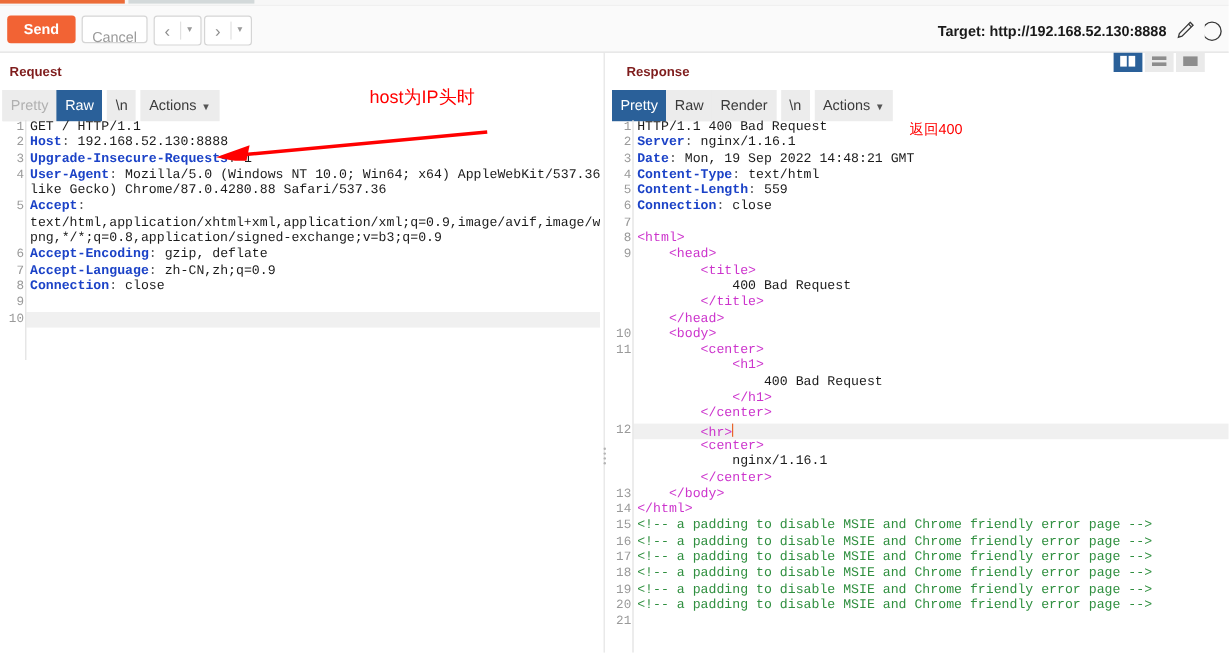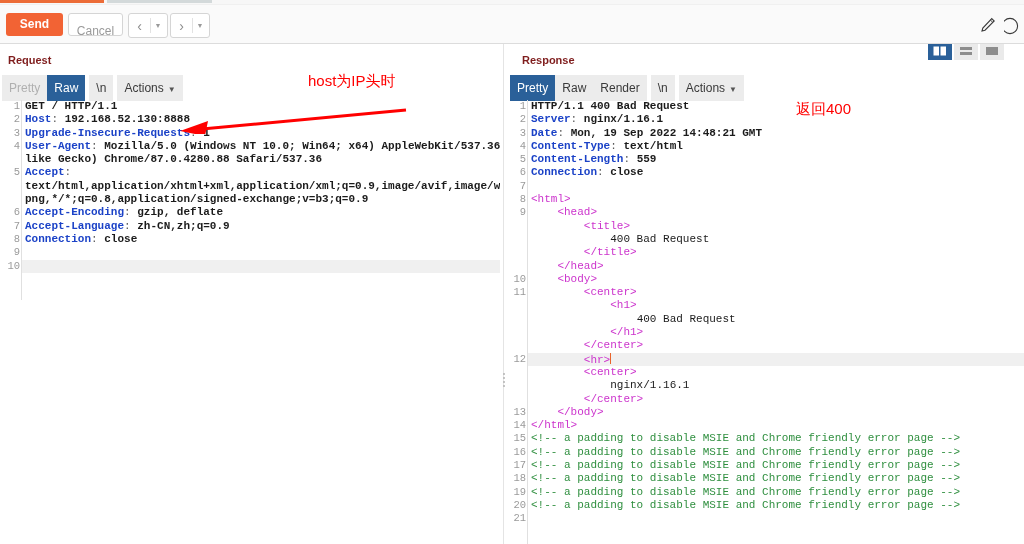--- a/index.html
+++ b/index.html
@@ -197,21 +197,21 @@
 
   .lines {
     position:absolute; top:0;
   }
   #request-panel .lines { left:25px; }
   #response-panel .lines { left:23px; }
 
   .ln { height:13.3px; white-space:pre; }
   .hdr { color:#1b42c7; font-weight:bold; }
   .punc { color:#5a5a5a; }
-  .val { color:#1b1b1b;font-weight:bold; }
+  .val { color:#1b1b1b; }
   .tag { color:#cc33cc; }
   .txt { color:#1b1b1b; }
   .cmt { color:#2f8f3f; }
 
   .hl-row {
     position:absolute;
     height:13.3px;
     background:#f0f0f0;
   }
   .caret-bar {
@@ -223,21 +223,21 @@
 
   
   .anno {
     position:absolute;
     color:#ff0000;
     font-family:"Liberation Sans", sans-serif;
     font-weight:normal;
     white-space:nowrap;
   }
   #anno-host { left:308px; top:72px; font-size:15px; }
-  #anno-400  { left:796px; top:100px; font-size:15px; }
+  #anno-400  { left:758px; top:100px; font-size:12px; }
   .arrow-svg { position:absolute; left:178px; top:108px; }
 </style>
 </head>
 <body>
 
 <div id="app">
 
   <div class="tabstrip">
     <div class="tab-active"></div>
     <div class="tab-next"></div>
@@ -254,20 +254,21 @@
       <span class="sep"></span>
       <span class="caret">▼</span>
     </div>
 
     <div class="btn-split" id="btn-fwd">
       <span class="main">›</span>
       <span class="sep"></span>
       <span class="caret">▼</span>
     </div>
 
+    <div class="target-label">Target: http://192.168.52.130:8888</div>
 
     <svg class="pencil-icon" viewBox="0 0 16 16">
       <path d="M11.8 1.6 L14.2 4.0 L5.0 13.2 L2.0 14.0 L2.8 11.0 Z" fill="none" stroke="#3a3a3a" stroke-width="1.1"></path>
       <path d="M10.4 3.0 L12.8 5.4" stroke="#3a3a3a" stroke-width="1"></path>
     </svg>
 
     <svg class="circle-icon" viewBox="0 0 18 18">
       <circle cx="6" cy="9" r="7.6" fill="none" stroke="#3a3a3a" stroke-width="1.1"></circle>
     </svg>
   </div>

